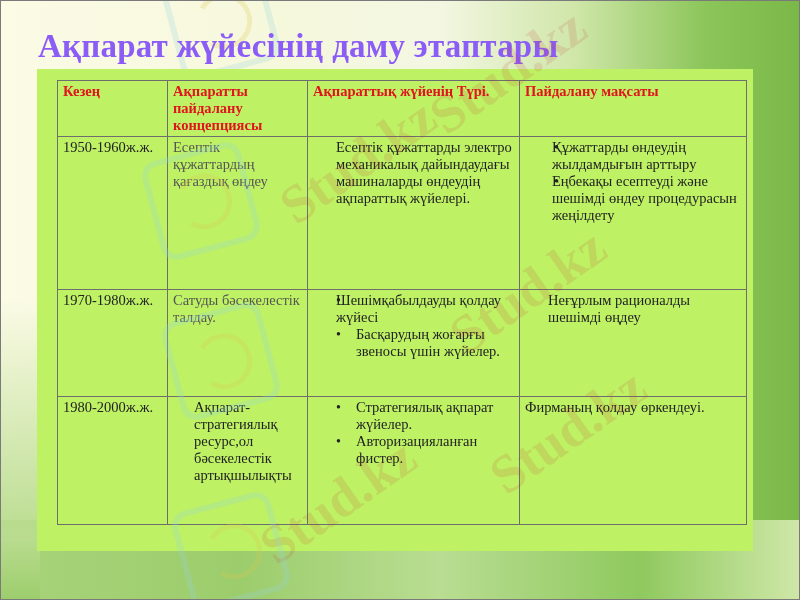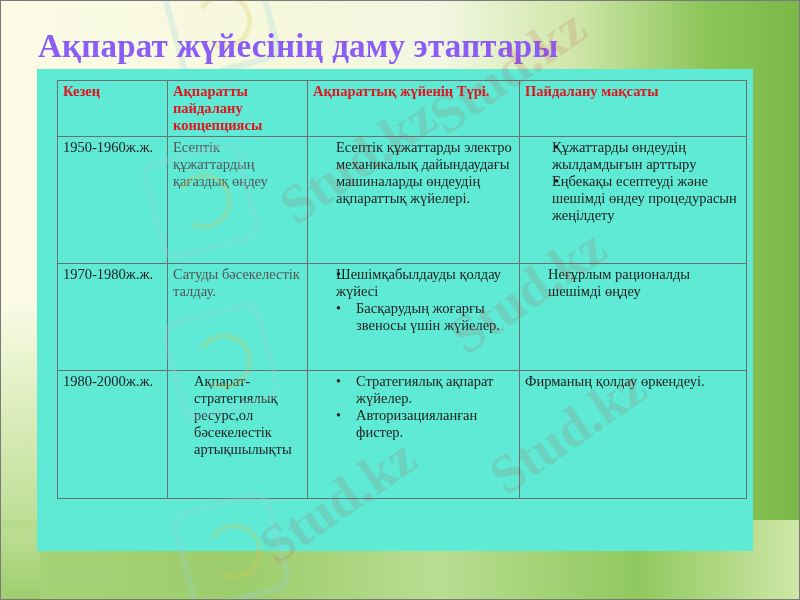--- a/index.html
+++ b/index.html
@@ -28,38 +28,38 @@
   .logo-mark::after {
     content: ""; position: absolute; left: 20px; top: 18px; width: 46px; height: 46px;
     border-radius: 50%; border: 5px solid rgba(220, 200, 80, 0.25); border-left-color: transparent;
   }
   h1.title {
     position: absolute; left: 0; right: 0; top: 20px; margin: 8px; 
     font-family: "Liberation Serif", serif; font-weight: bold; font-size: 33px; color: #8b5cf6;
     padding-left: 30px; letter-spacing: 0.2px;
   }
   .panel {
-    position: absolute; left: 37px; top: 69px; width: 716px; height: 482px; background: #5eead4;
+    position: absolute; left: 37px; top: 69px; width: 716px; height: 482px; background: #bef264;
   }
   table.stages {
     position: absolute; left: 20px; top: 11px; border-collapse: collapse;
     font-family: "Liberation Serif", serif; font-size: 14.5px; line-height: 17px; color: #222;
   }
   table.stages td, table.stages th {
     border: 1.5px solid #6e6e6e; vertical-align: top; padding: 2px 5px; text-align: left;
   }
   table.stages th { color: #e0141e; font-weight: bold; }
   th.c-period { text-align: center; }
   th.c-goal { padding-left: 28px; }
   .c1 { width: 99px; }
   .c2 { width: 129px; }
   .c3 { width: 201px; }
   .c4 { width: 216px; }
   tr.h { height: 53px; }
-  tr.r1 { height: 127px; }
+  tr.r1 { height: 153px; }
   tr.r2 { height: 70px; }
   tr.r3 { height: 107px; }
   tr.r4 { height: 128px; }
   .indent1 { padding-left: 28px !important; }
   .indent2 { padding-left: 26px !important; }
   .gray { color: #555; }
   ul.bl { margin: 0; padding: 0; list-style: none; }
   ul.bl li { position: relative; padding-left: 26px; }
   ul.bl li::before { content: "•"; position: absolute; left: 6px; top: 0; font-size: 14px; }
   .hang { display: block; margin-left: -22px; }

